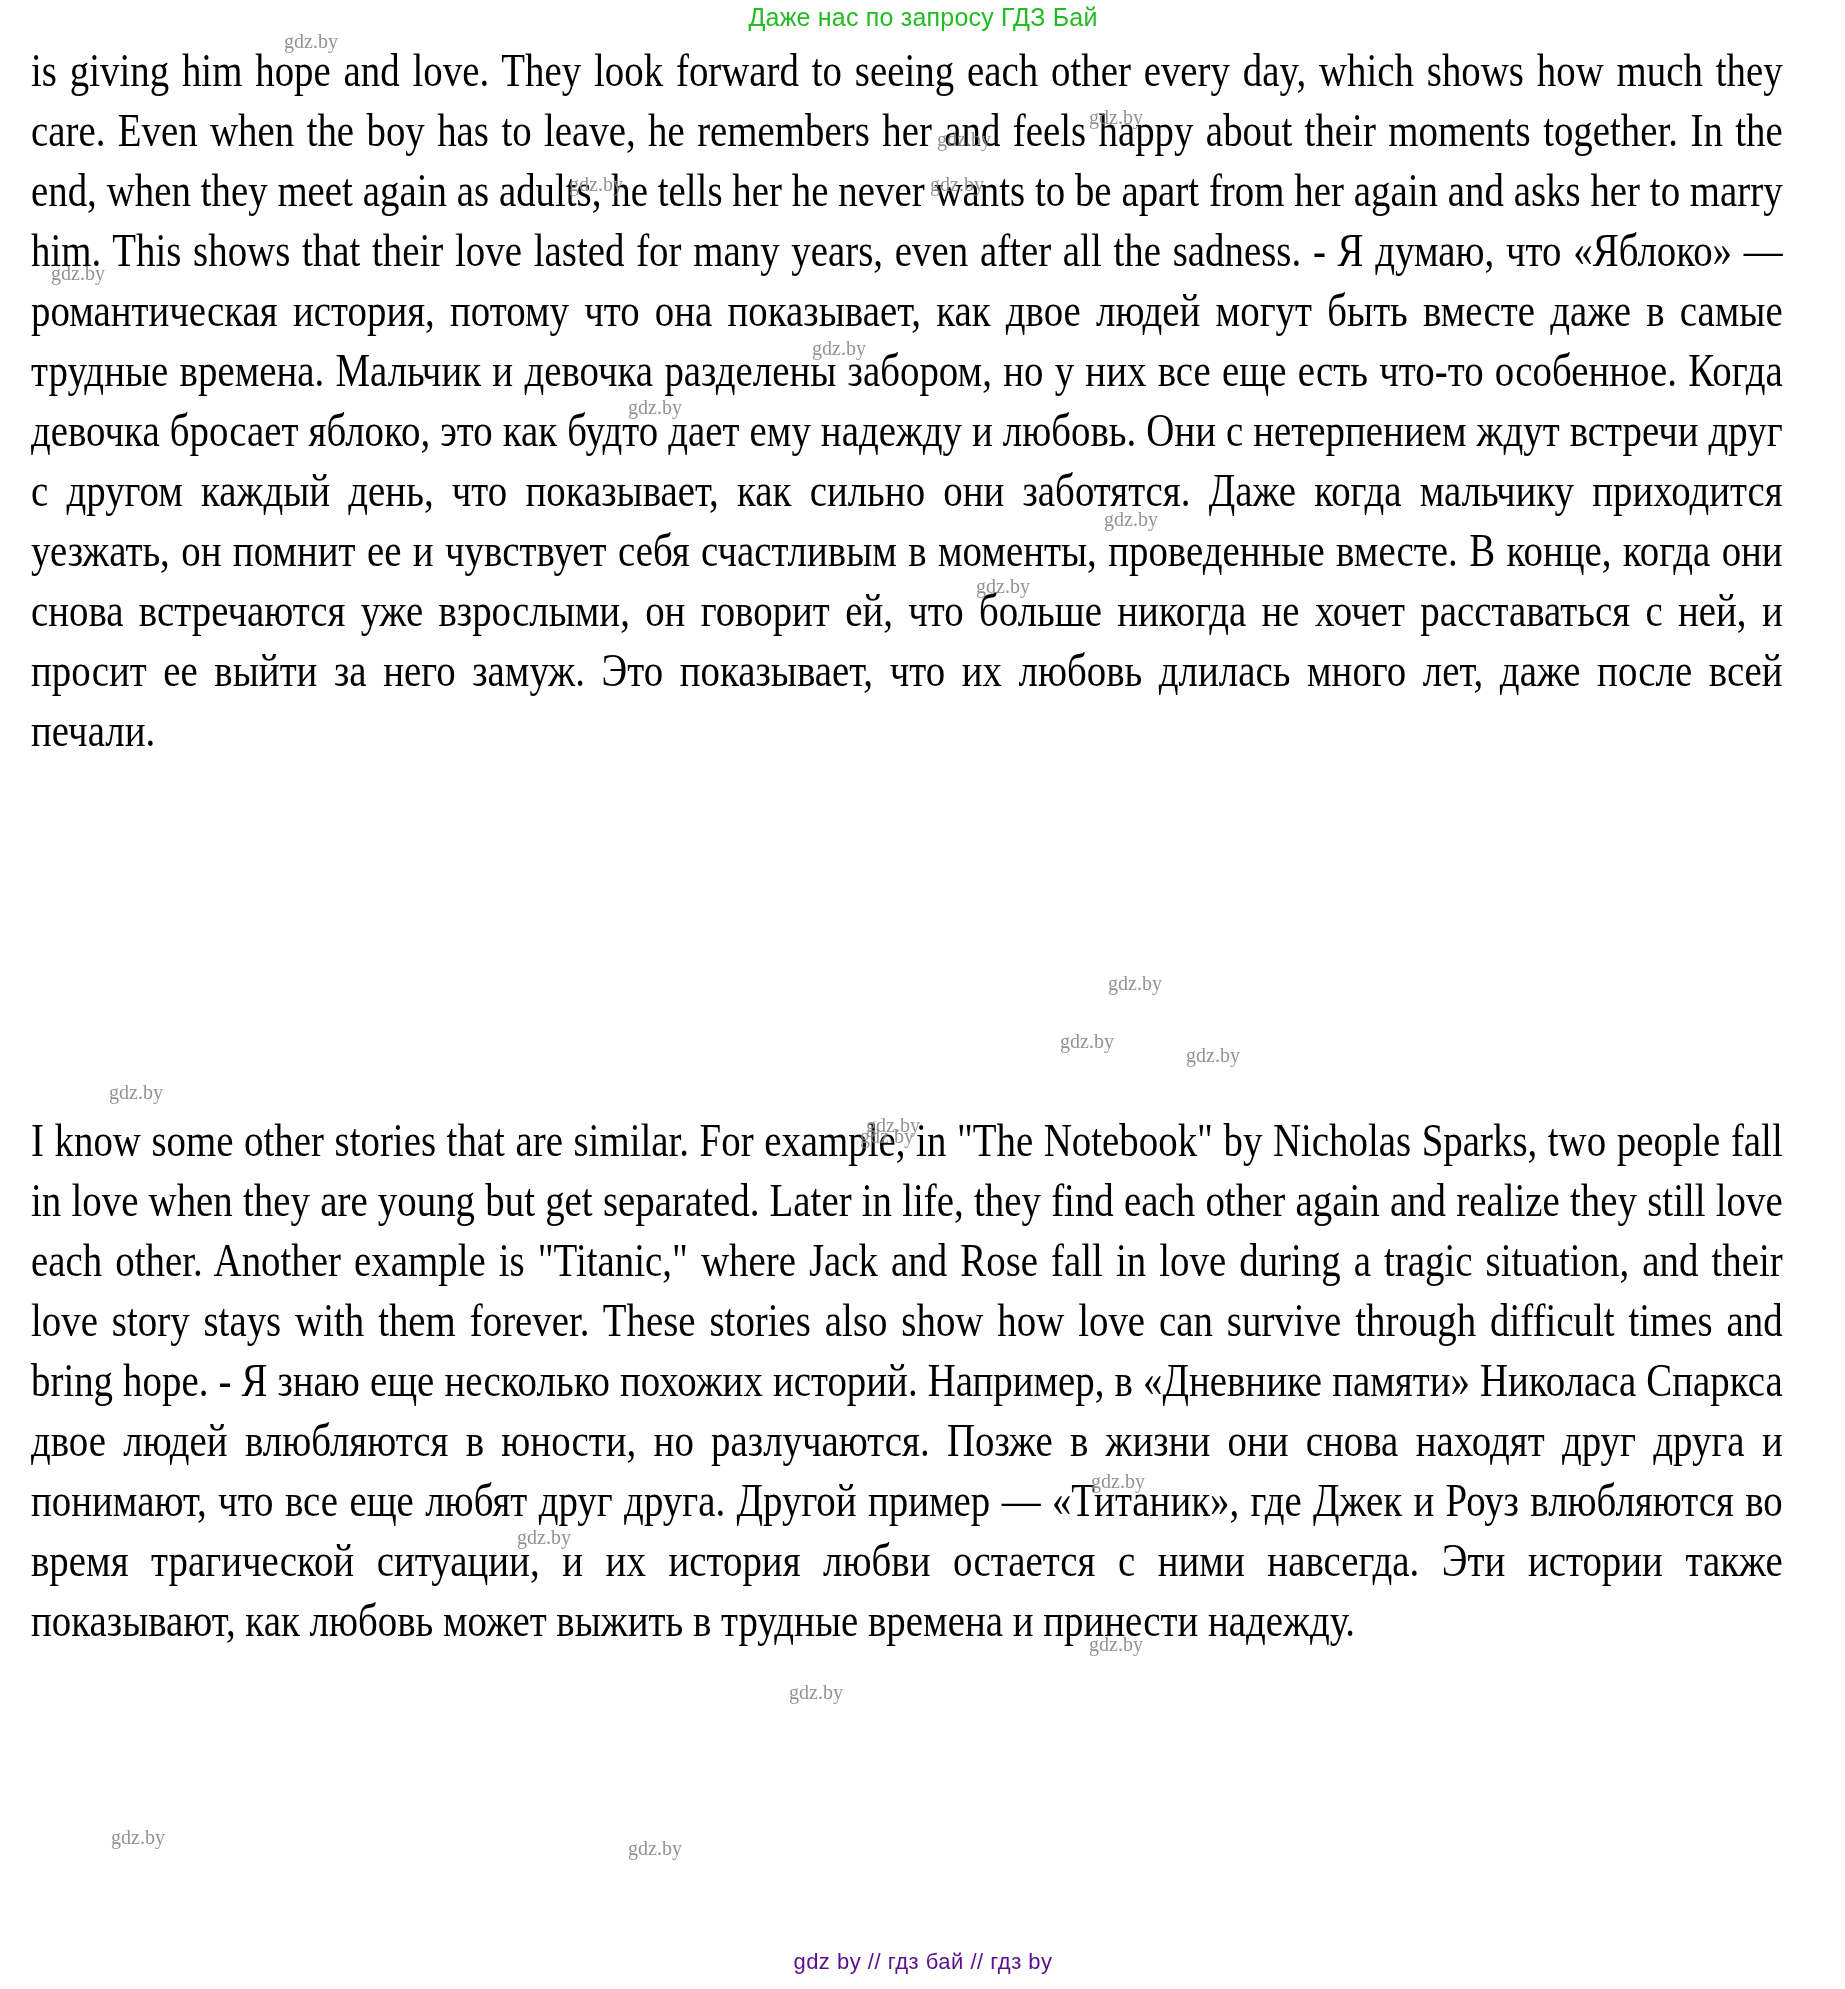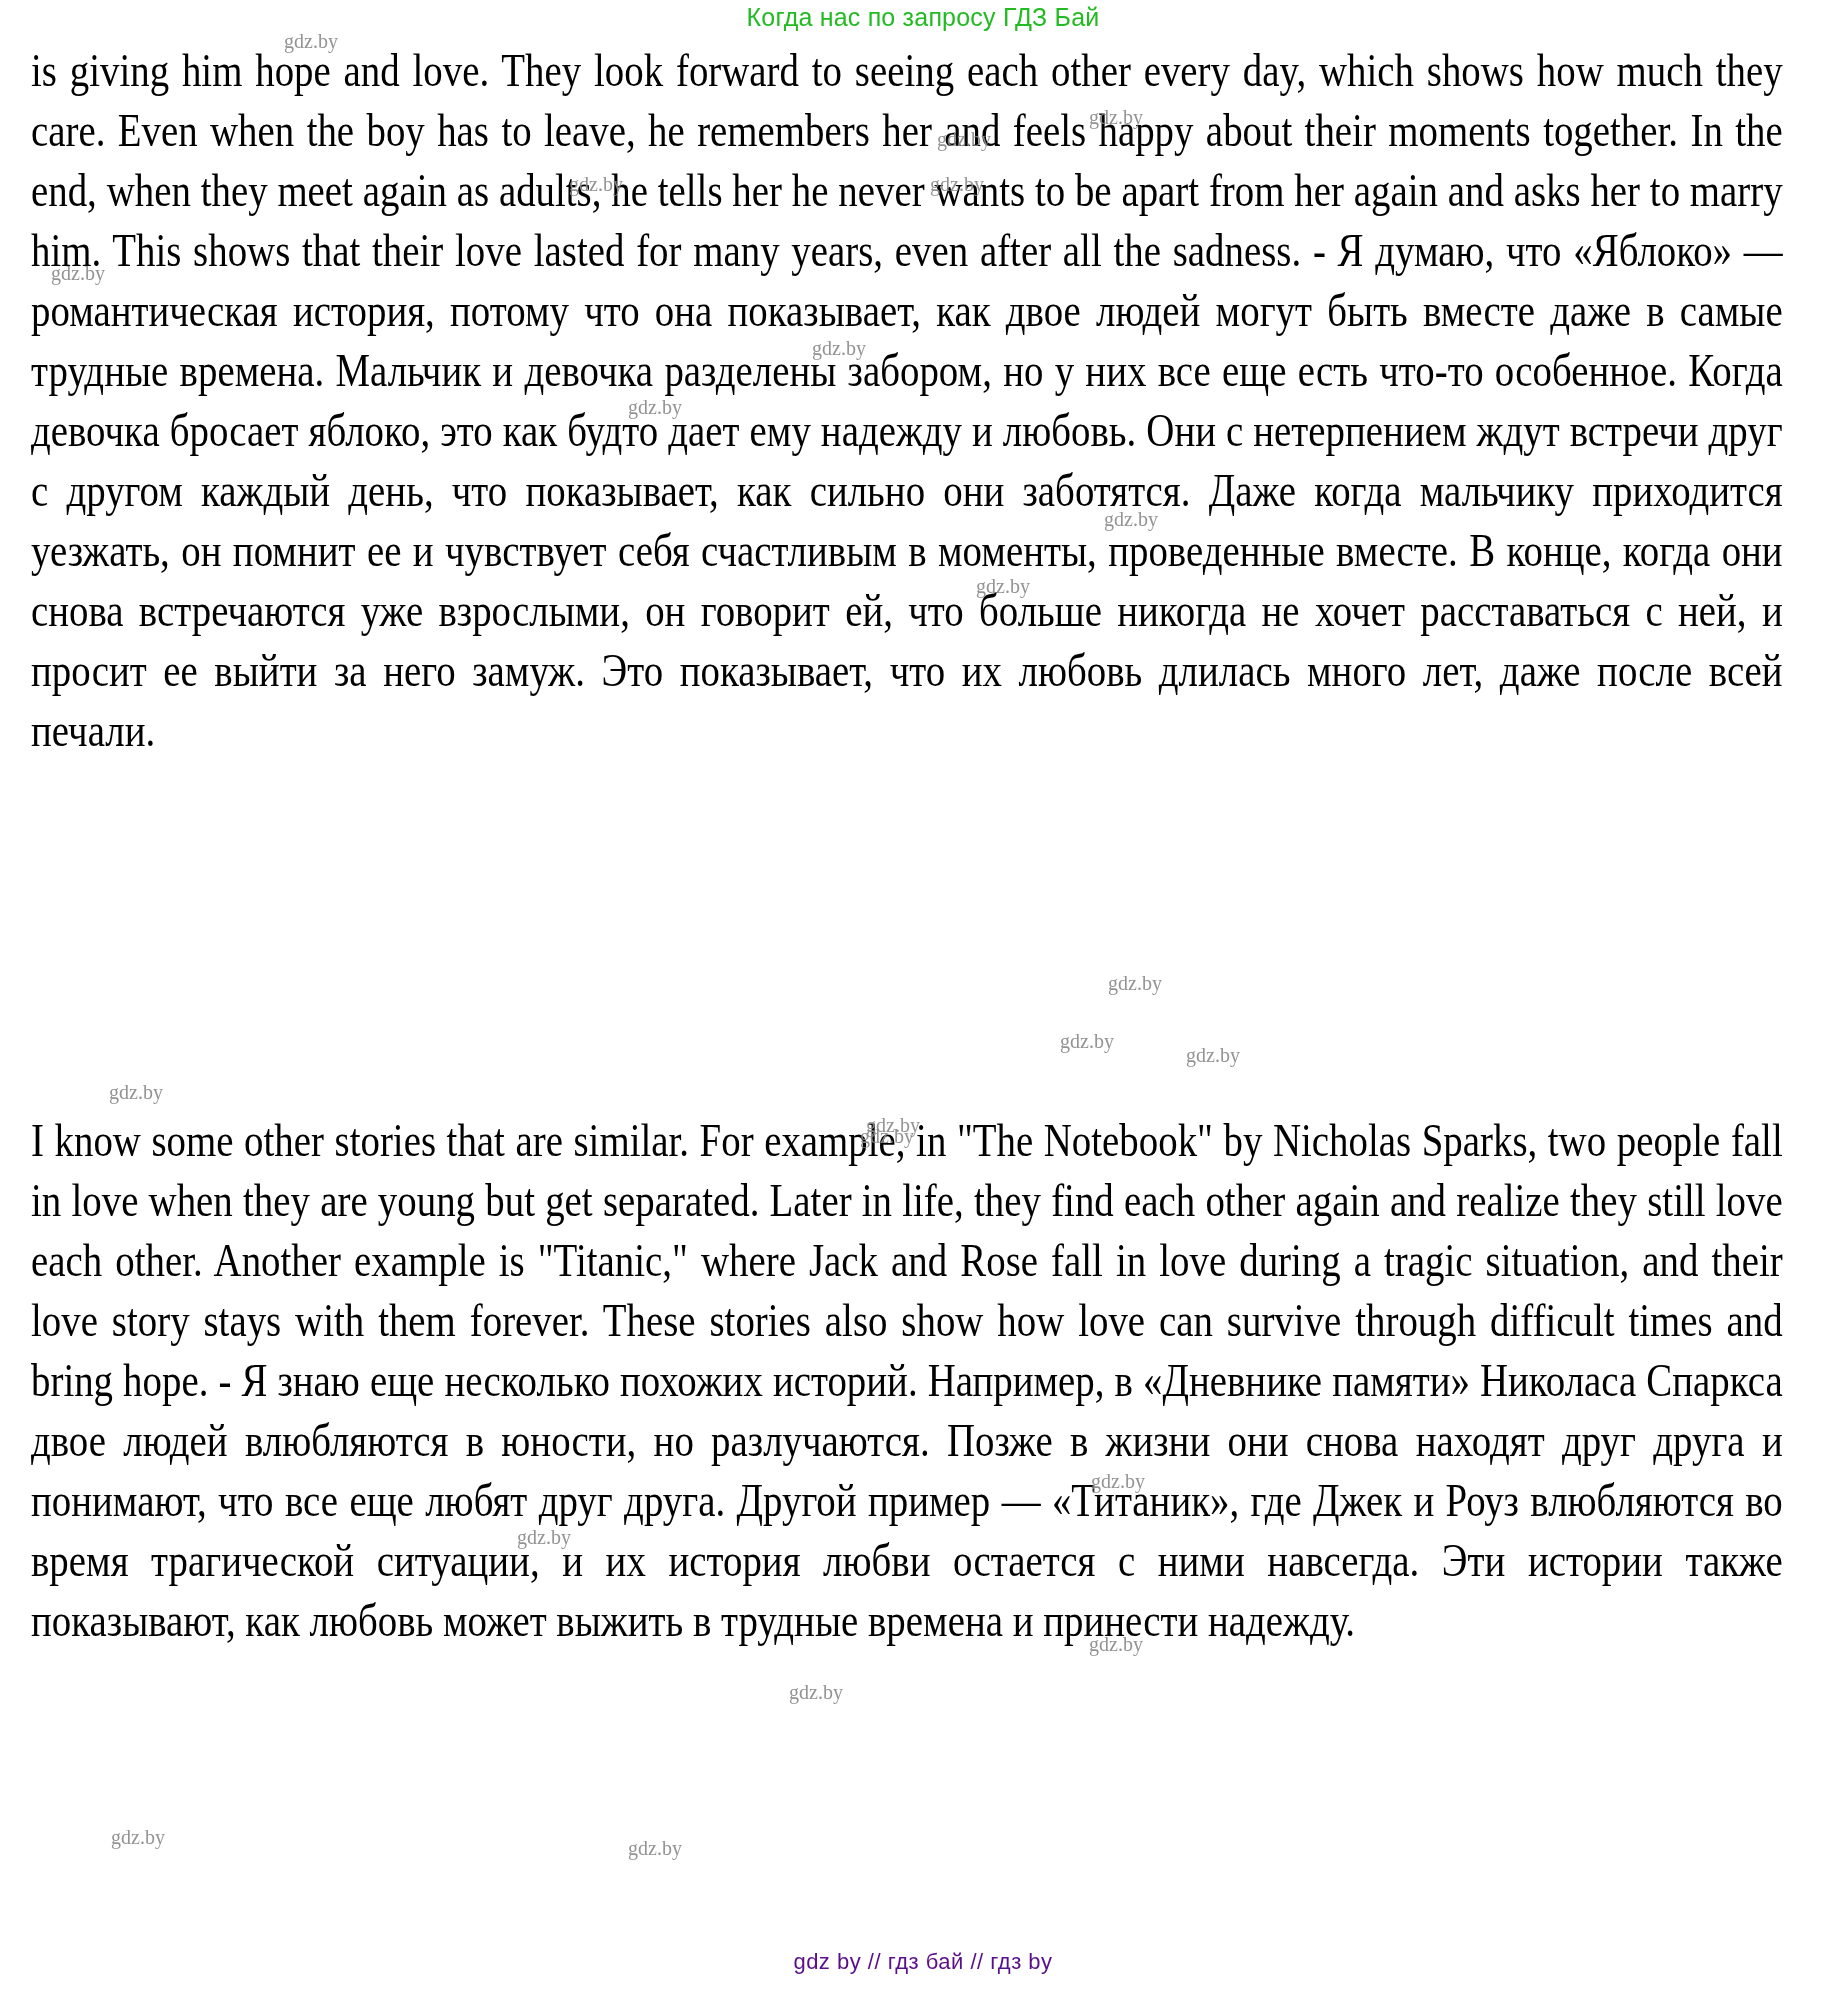--- a/index.html
+++ b/index.html
@@ -96,21 +96,21 @@
     line-height: 35px;
     color: #5b0f8b;
     letter-spacing: 0.5px;
     white-space: nowrap;
   }
 </style>
 </head>
 <body>
 
 <div class="promo-bar">
-  <span class="promo-text">Когда нас по запросу ГДЗ Бай</span>
+  <span class="promo-text">Даже нас по запросу ГДЗ Бай</span>
 </div>
 
 <div class="page">
   <div class="textblock">
     <p class="para" id="para-one">is giving him hope and love. They look forward to seeing each other every day, which shows how much they care. Even when the boy has to leave, he remembers her and feels happy about their moments together. In the end, when they meet again as adults, he tells her he never wants to be apart from her again and asks her to marry him. This shows that their love lasted for many years, even after all the sadness. - Я думаю, что «Яблоко» — романтическая история, потому что она показывает, как двое людей могут быть вместе даже в самые трудные времена. Мальчик и девочка разделены забором, но у них все еще есть что-то особенное. Когда девочка бросает яблоко, это как будто дает ему надежду и любовь. Они с нетерпением ждут встречи друг с другом каждый день, что показывает, как сильно они заботятся. Даже когда мальчику приходится уезжать, он помнит ее и чувствует себя счастливым в моменты, проведенные вместе. В конце, когда они снова встречаются уже взрослыми, он говорит ей, что больше никогда не хочет расставаться с ней, и просит ее выйти за него замуж. Это показывает, что их любовь длилась много лет, даже после всей печали.</p>
     <p class="para" id="para-two">I know some other stories that are similar. For example, in "The Notebook" by Nicholas Sparks, two people fall in love when they are young but get separated. Later in life, they find each other again and realize they still love each other. Another example is "Titanic," where Jack and Rose fall in love during a tragic situation, and their love story stays with them forever. These stories also show how love can survive through difficult times and bring hope. - Я знаю еще несколько похожих историй. Например, в «Дневнике памяти» Николаса Спаркса двое людей влюбляются в юности, но разлучаются. Позже в жизни они снова находят друг друга и понимают, что все еще любят друг друга. Другой пример — «Титаник», где Джек и Роуз влюбляются во время трагической ситуации, и их история любви остается с ними навсегда. Эти истории также показывают, как любовь может выжить в трудные времена и принести надежду.</p>
   </div>
 </div>
 
 <div id="watermark-layer">

